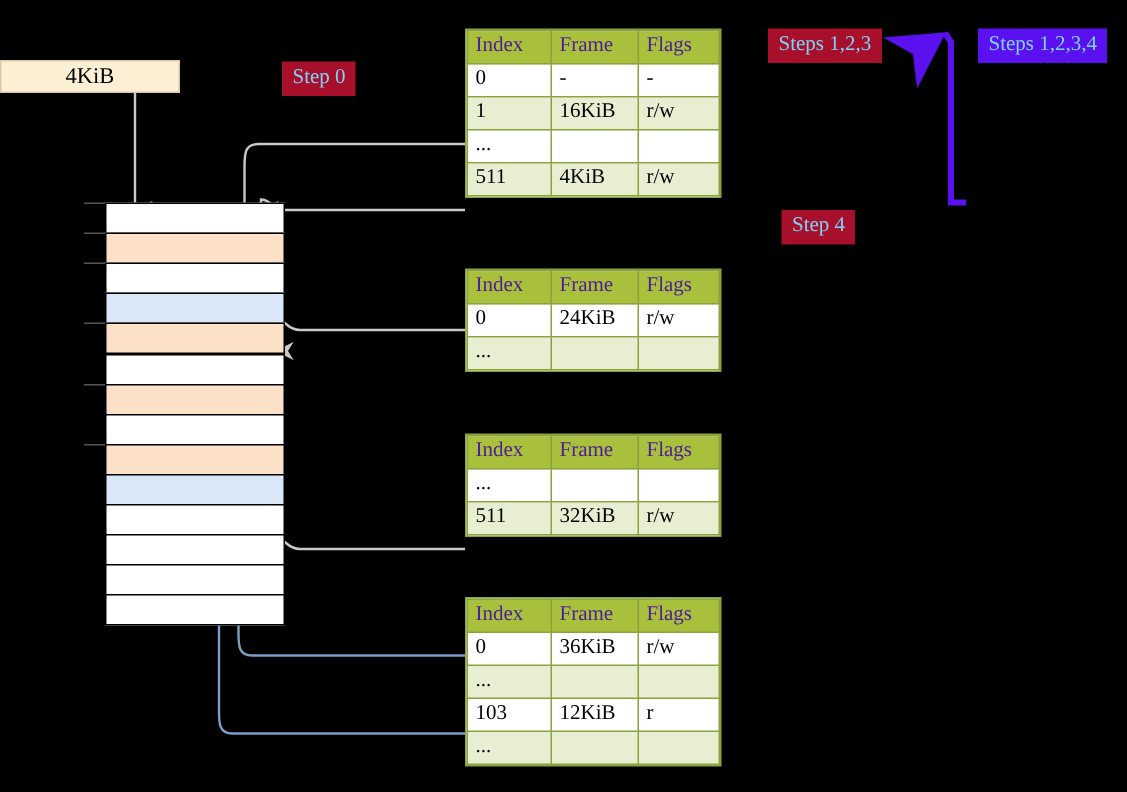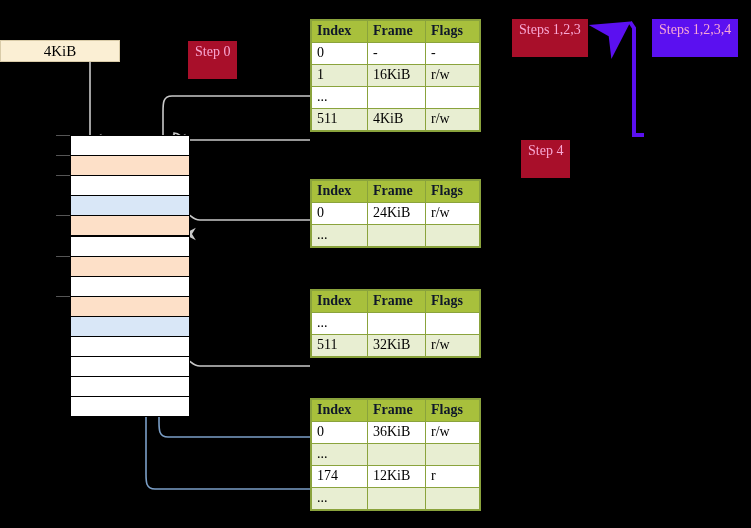--- a/index.html
+++ b/index.html
@@ -8,22 +8,22 @@
     font-family:"Liberation Serif", serif;
     color:#000;
   }
   .stage{position:absolute;left:0;top:0;width:751px;height:528px;}
 
   
   .badge{
     position:absolute;
     font-family:"Liberation Serif", serif;
     font-size:14px;line-height:1;
-    color:#f9a8d4;
-    padding:4px 7px 20px 7px;
+    color:#7dd3fc;
+    padding:4px 7px 5px 7px;
     white-space:nowrap;
   }
   .badge.red{background:#a80f2a;}
   .badge.violet{background:#5b10f0;}
 
   
   .kib-box{
     position:absolute;
     background:#fbefd4;
     border:1px solid #d9cba8;
@@ -46,22 +46,22 @@
     padding:2px 5px 3px 5px;
     height:20px;
     box-sizing:border-box;
     text-align:left;
     vertical-align:middle;
     font-weight:normal;
     white-space:nowrap;
   }
   .ptable th{
     background:#a8c03c;
-    color:#0f172a;
-    font-weight:bold;
+    color:#4c1d95;
+    font-weight:normal;
     font-size:14px;
   }
   .ptable tr.odd td{background:#ffffff;}
   .ptable tr.even td{background:#e8eed2;}
   .ptable td.hl{background:#f6f6a8;}
   .c-index{width:56px;}
   .c-frame{width:58px;}
   .c-flags{width:54px;}
 
   
@@ -244,21 +244,21 @@
         <td>0</td>
         <td>36KiB</td>
         <td>r/w</td>
       </tr>
       <tr class="even">
         <td>...</td>
         <td></td>
         <td></td>
       </tr>
       <tr class="odd">
-        <td>174</td>
+        <td>103</td>
         <td>12KiB</td>
         <td>r</td>
       </tr>
       <tr class="even">
         <td>...</td>
         <td></td>
         <td></td>
       </tr>
     </tbody>
   </table>

